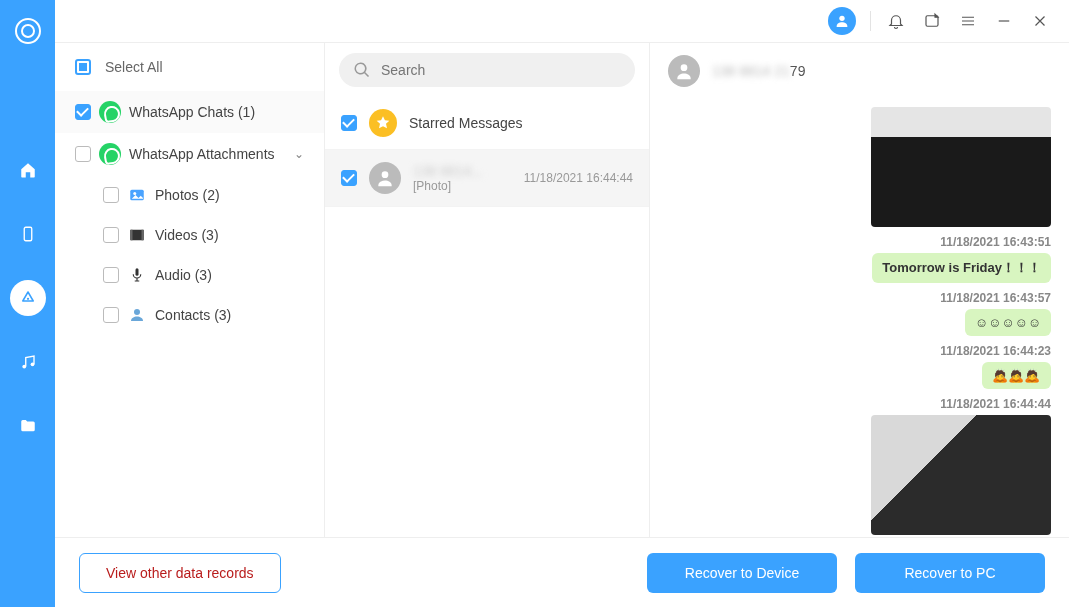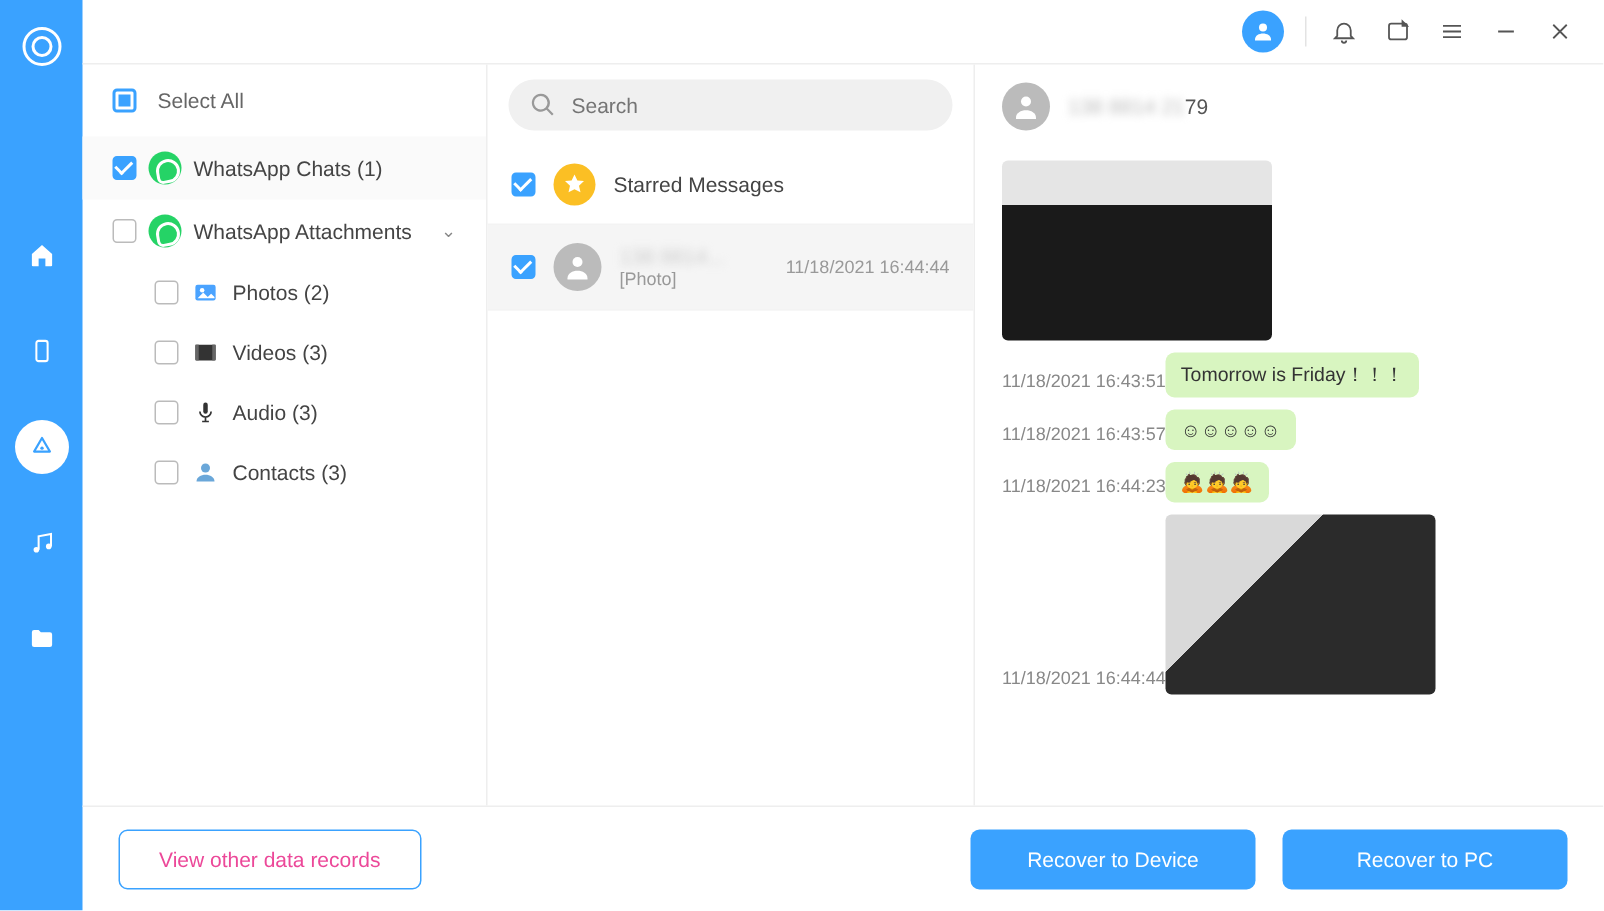--- a/index.html
+++ b/index.html
@@ -63,30 +63,30 @@
 .mid-txt .t1 { font-size:14px; color:#444; }
 .mid-txt .t2 { font-size:12px; color:#999; }
 .mid-time { font-size:12px; color:#999; }
 
 
 .chat { flex:1; display:flex; flex-direction:column; min-width:0;}
 .chat-head { display:flex; align-items:center; gap:12px; padding:12px 18px; }
 .chat-head .name { font-size:14px; color:#555; }
 .chat-head .name .blur { filter:blur(3px); color:#bbb; }
 .chat-body { flex:1; overflow-y:auto; padding: 8px 18px 12px; }
-.msg { display:flex; flex-direction:row; align-items:flex-end; margin-bottom:8px; }
+.msg { display:flex; flex-direction:column; align-items:flex-end; margin-bottom:8px;font-weight:bold; }
 .msg .ts { font-size:12px; color:#888; margin-bottom:4px; }
 .bubble { background:#d8f5c0; border-radius:6px; padding:6px 10px; font-size:13px; color:#333; max-width:240px; }
 .img-thumb { width:180px; height:120px; background:linear-gradient(135deg,#d9d9d9 0%, #d9d9d9 35%, #2b2b2b 35%, #2b2b2b 100%); border-radius:4px; }
 .img-thumb.kb { background:linear-gradient(180deg,#e5e5e5 0%, #e5e5e5 25%, #1a1a1a 25%, #1a1a1a 100%); }
 
 
 .footer { height:70px; border-top:1px solid #eee; display:flex; align-items:center; padding:0 24px; gap:18px; }
 .btn { height:40px; padding:0 26px; border-radius:6px; font-size:14px; cursor:pointer; border:none; display:flex; align-items:center; justify-content:center; }
-.btn-outline { border:1px solid #3aa2ff; color:#ec4899; background:#fff; }
+.btn-outline { border:1px solid #3aa2ff; color:#b91c1c; background:#fff; }
 .btn-primary { background:#3aa2ff; color:#fff; min-width:190px; }
 .footer .spacer { flex:1; }
 </style>
 </head>
 <body>
 
 <div class="app">
   <div class="nav-rail">
     <div class="nav-logo"></div>
     <div class="nav-item">

